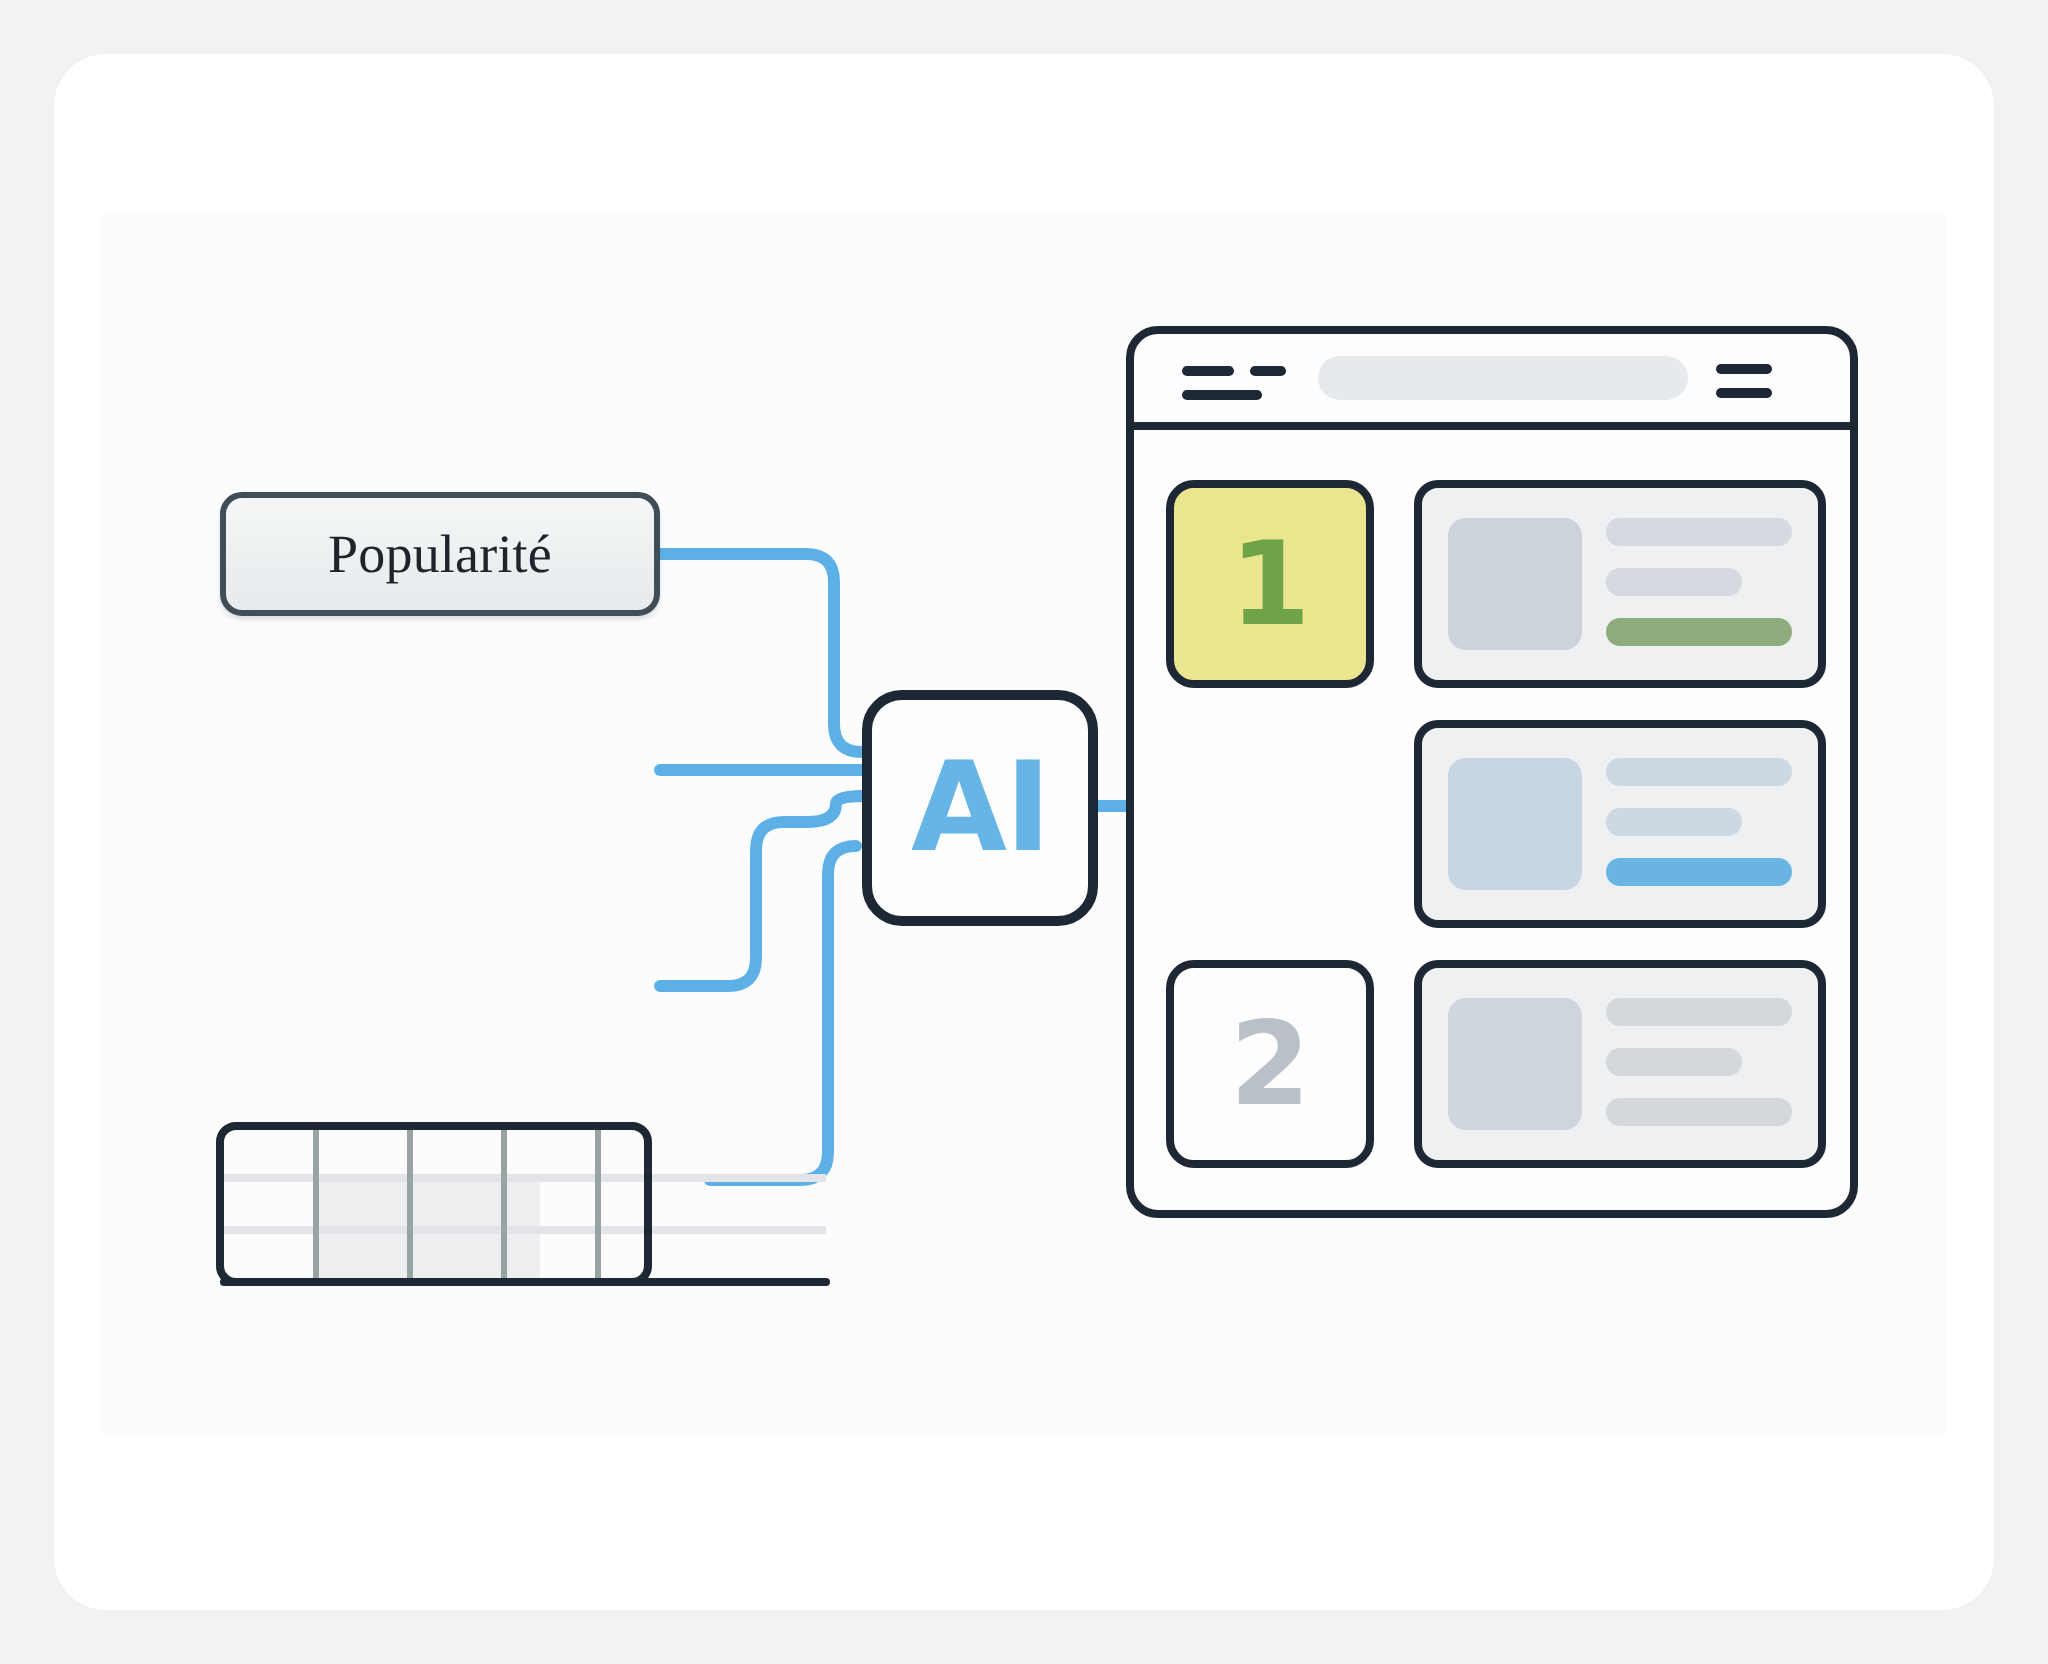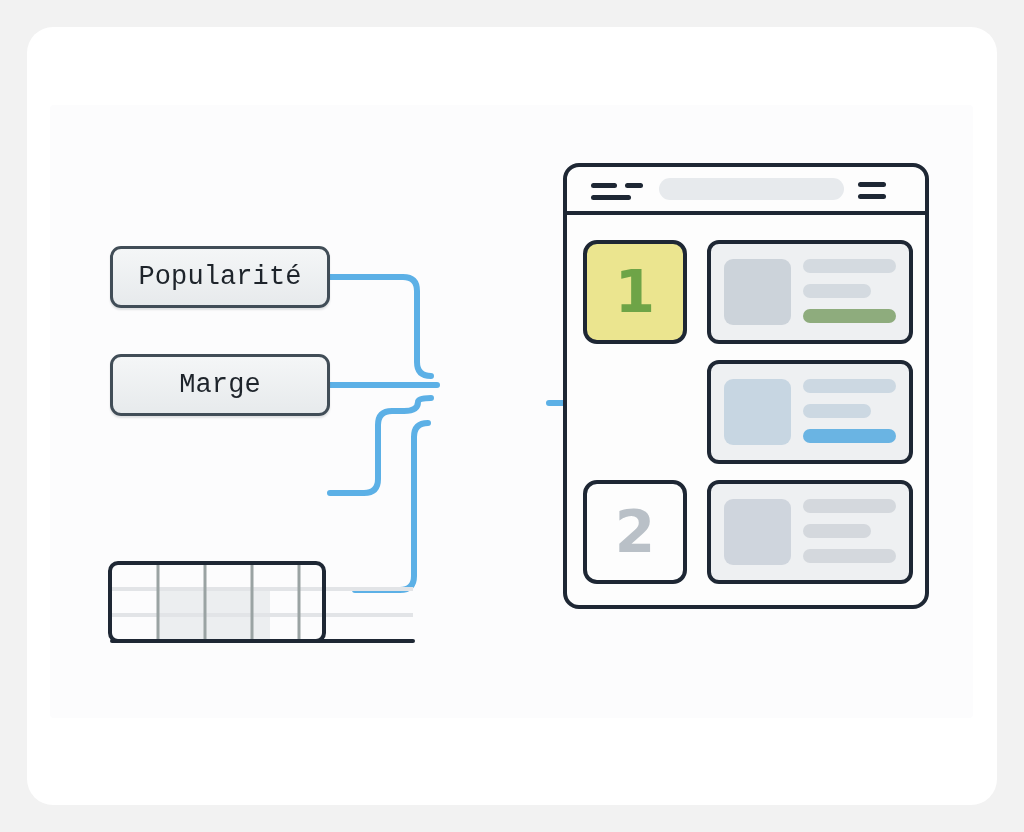--- a/index.html
+++ b/index.html
@@ -52,21 +52,21 @@
     border: 3px solid #414d57;
     border-radius: 11px;
     background: linear-gradient(180deg, #f4f6f7 0%, #e7eaec 100%);
     box-sizing: border-box;
     display: flex;
     align-items: center;
     justify-content: center;
     box-shadow: 0 2px 2px rgba(30,40,50,0.13);
   }
   .pill span {
-    font-family: Liberation Mono, monospace;
+    font-family: Liberation Serif, serif;
     font-size: 27px;
     color: #1e242b;
     letter-spacing: 0.1px;
   }
   #pill-0 { left: 110px; top: 246px; }
   #pill-1 { left: 110px; top: 354px; }
   #pill-2 { left: 110px; top: 462px; }
 
   
   .ai-node {
@@ -255,24 +255,24 @@
     </g>
   </svg>
 
   <div class="table-wrap">
     <div class="tbl-frame"></div>
   </div>
 
   <div class="pill" id="pill-0">
     <span>Popularité</span>
   </div>
-  <div class="pill" id="pill-1">
-    <span>Marge</span>
+
+  <div class="ai-node">
+    <span>AI</span>
   </div>
-
 
   <div class="browser">
     <div class="browser-bar">
       <div class="bar-dash dash-a"></div>
       <div class="bar-dash dash-b"></div>
       <div class="bar-dash dash-c"></div>
       <div class="url-bar" title=""></div>
       <div class="bar-dash dash-d"></div>
       <div class="bar-dash dash-e"></div>
     </div>

